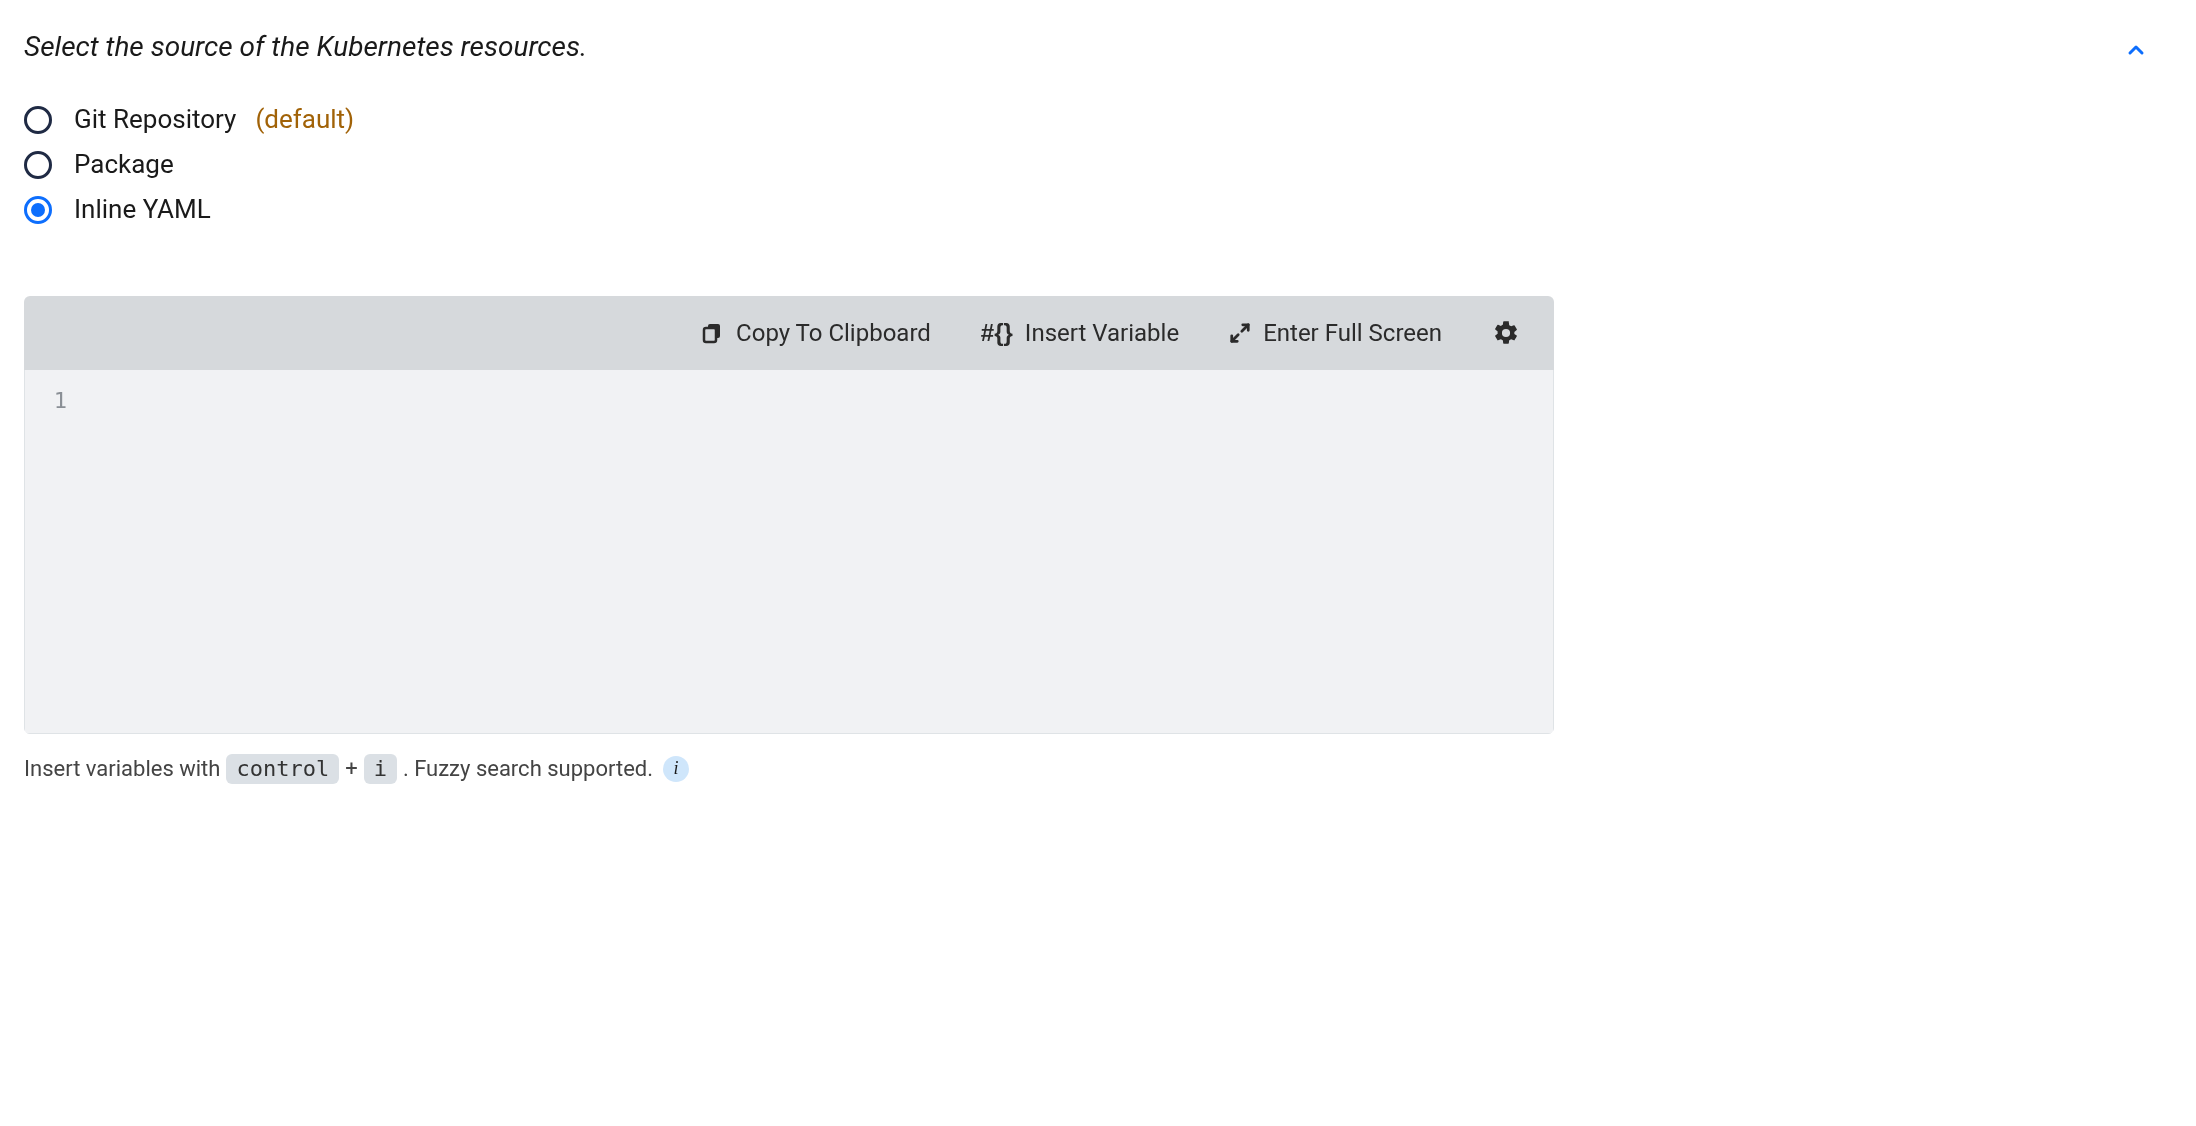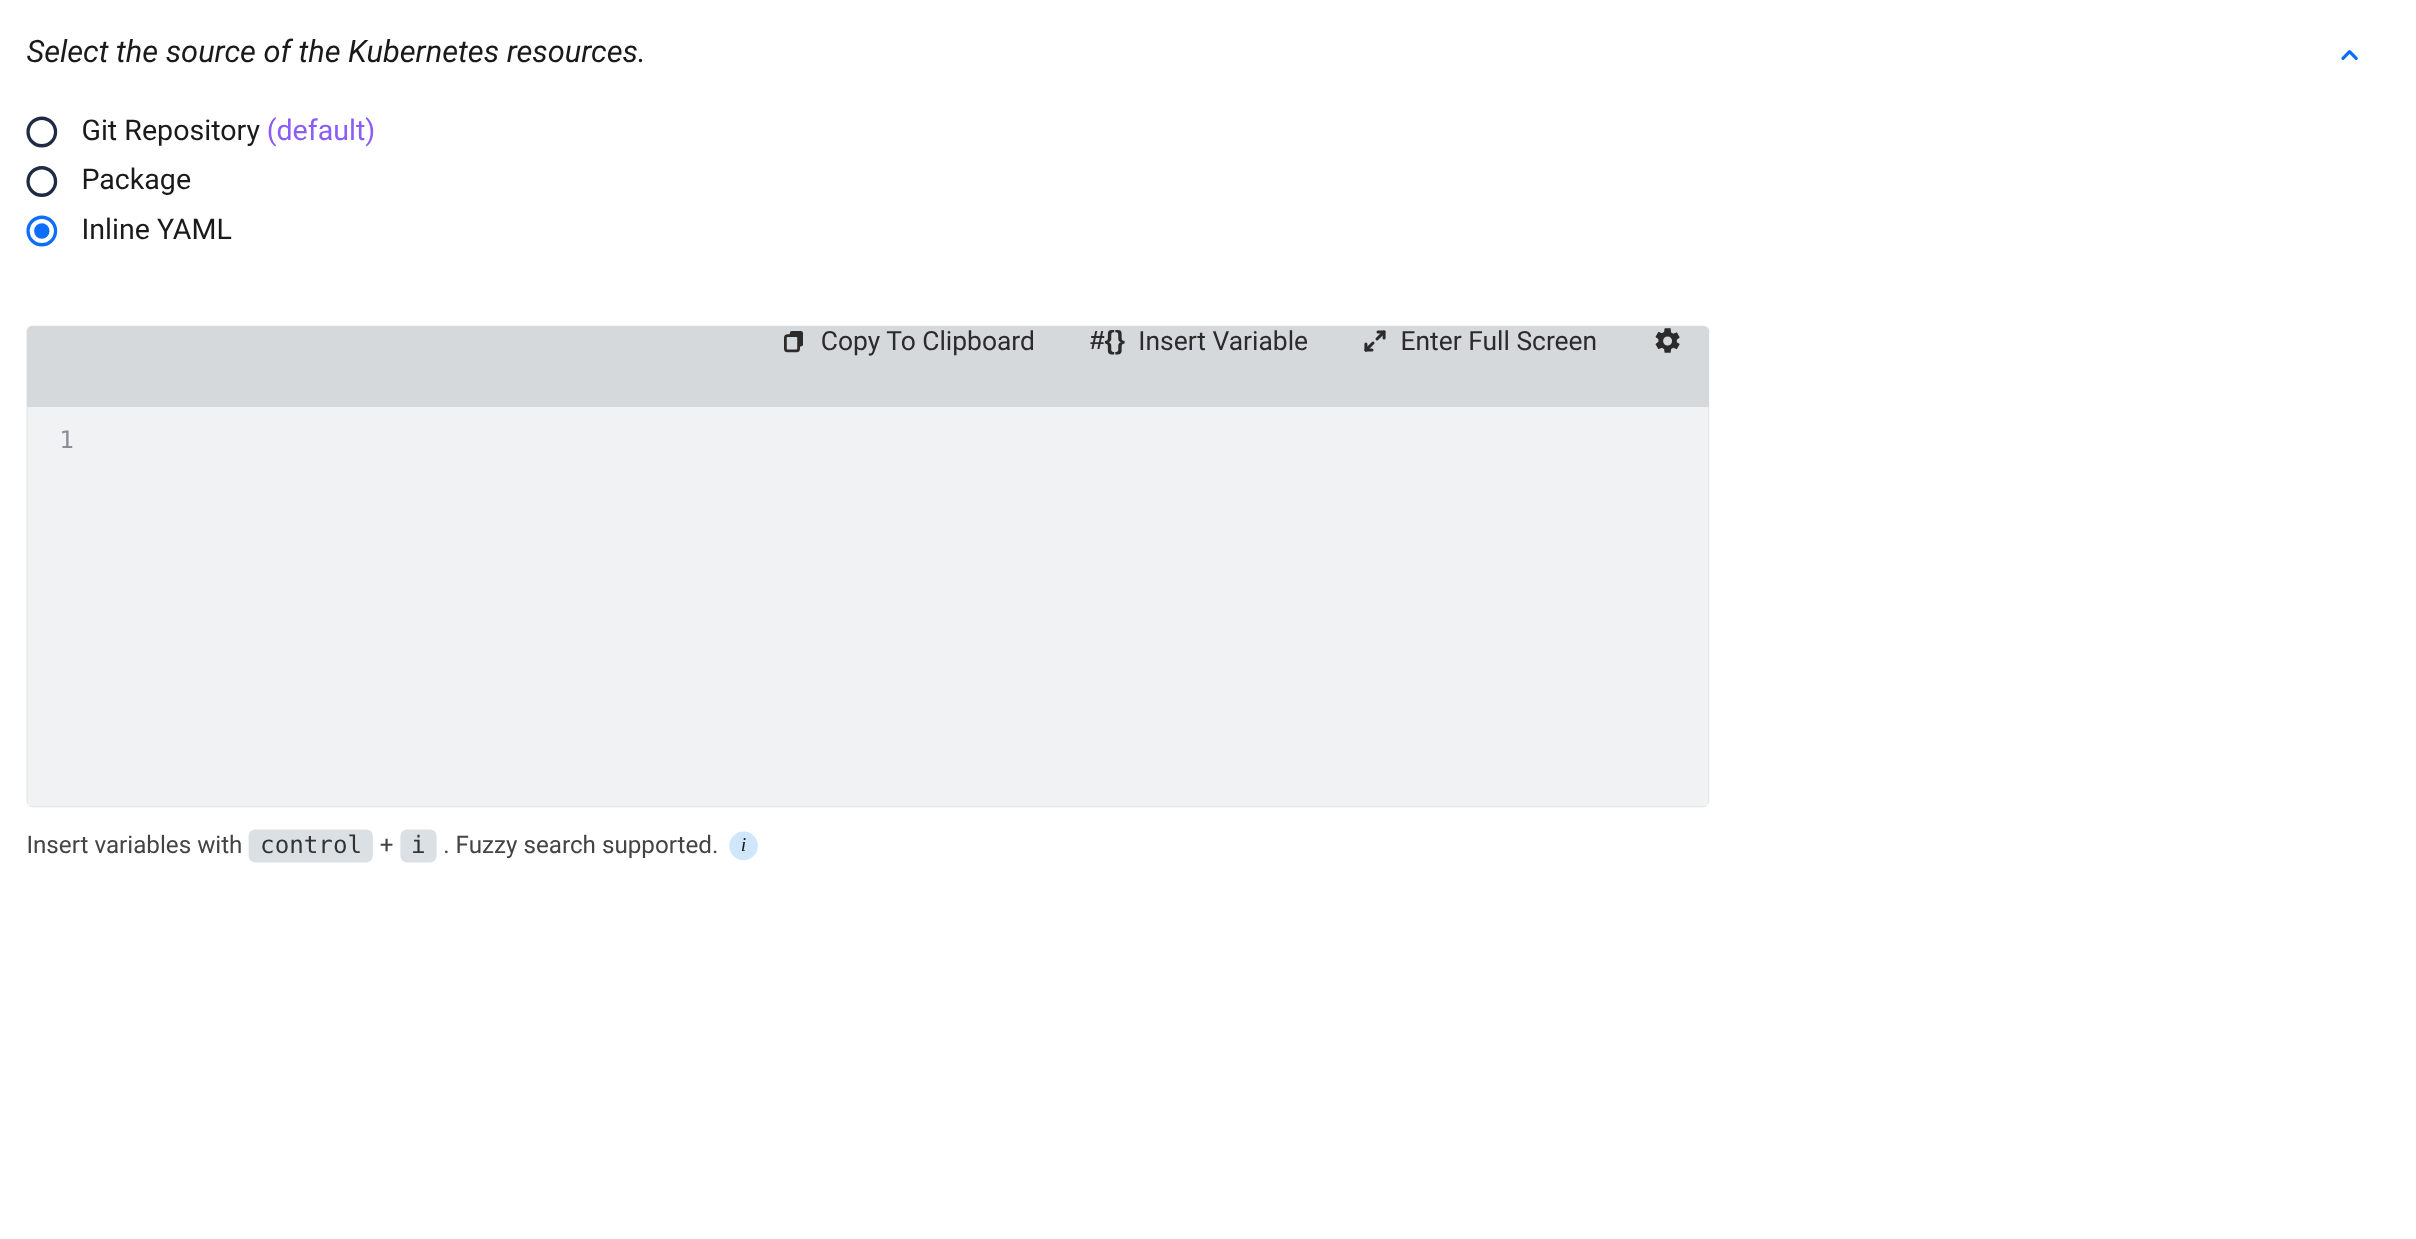--- a/index.html
+++ b/index.html
@@ -82,36 +82,36 @@
     height: 14px;
     border-radius: 50%;
     background: #0d6efd;
   }
   .radio-label {
     font-size: 26px;
     color: #1a1a1a;
   }
   .radio-hint {
     font-size: 26px;
-    color: #8b5cf6;
-    margin-left: 6px;
+    color: #a16207;
+    margin-left: 19px;
   }
   .editor-panel {
     margin-top: 70px;
     border-radius: 6px;
     overflow: hidden;
     width: 1530px;
   }
   .editor-toolbar {
     background: #d6d9dc;
     height: 74px;
     display: flex;
-    align-items: flex-start;
+    align-items: center;
     justify-content: flex-end;
-    padding: 0 24px;
+    padding: 0 34px;
     gap: 50px;
   }
   .tb-btn {
     display: inline-flex;
     align-items: center;
     gap: 12px;
     font-size: 24px;
     color: #2b2b2b;
     cursor: pointer;
     font-weight: 400;

